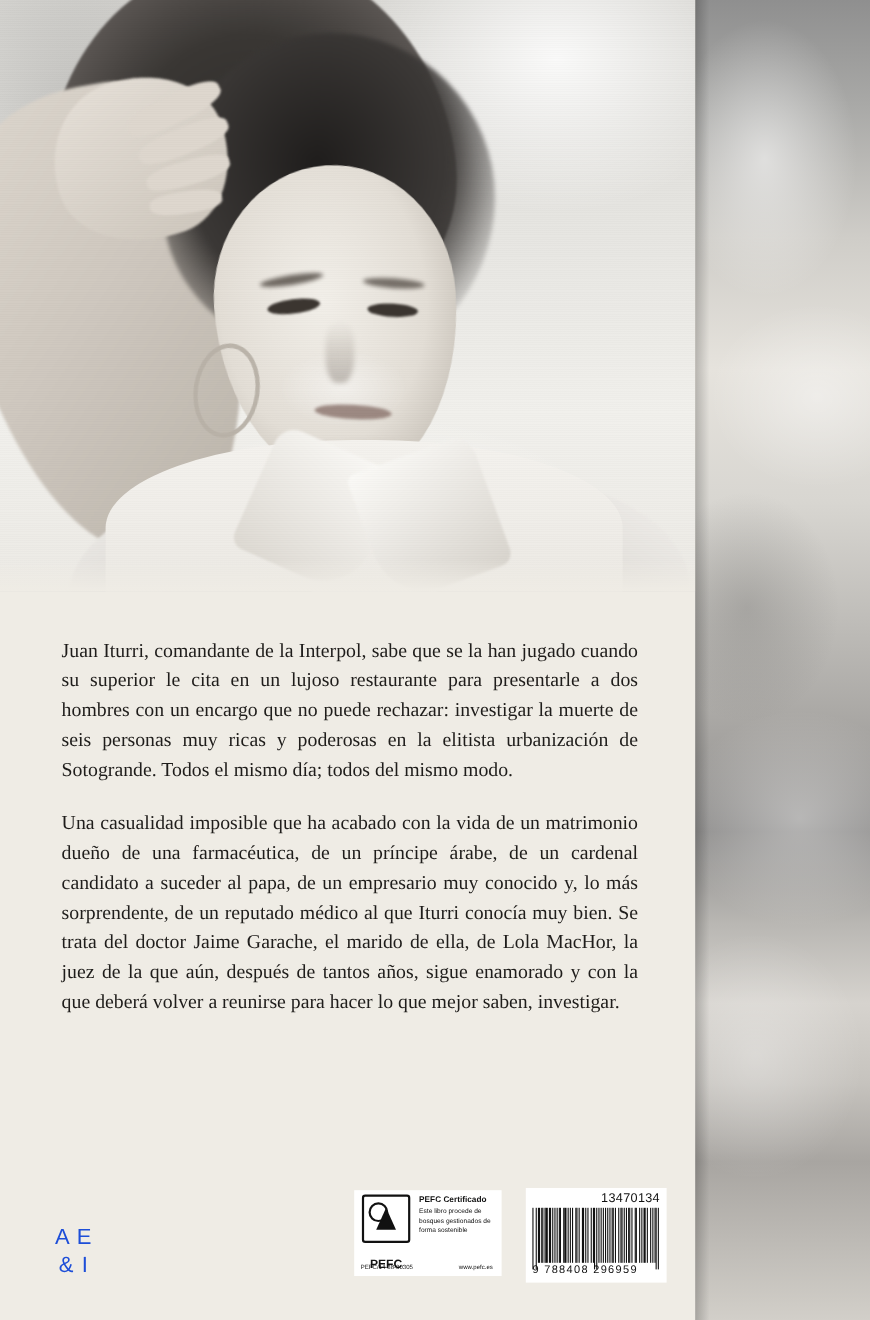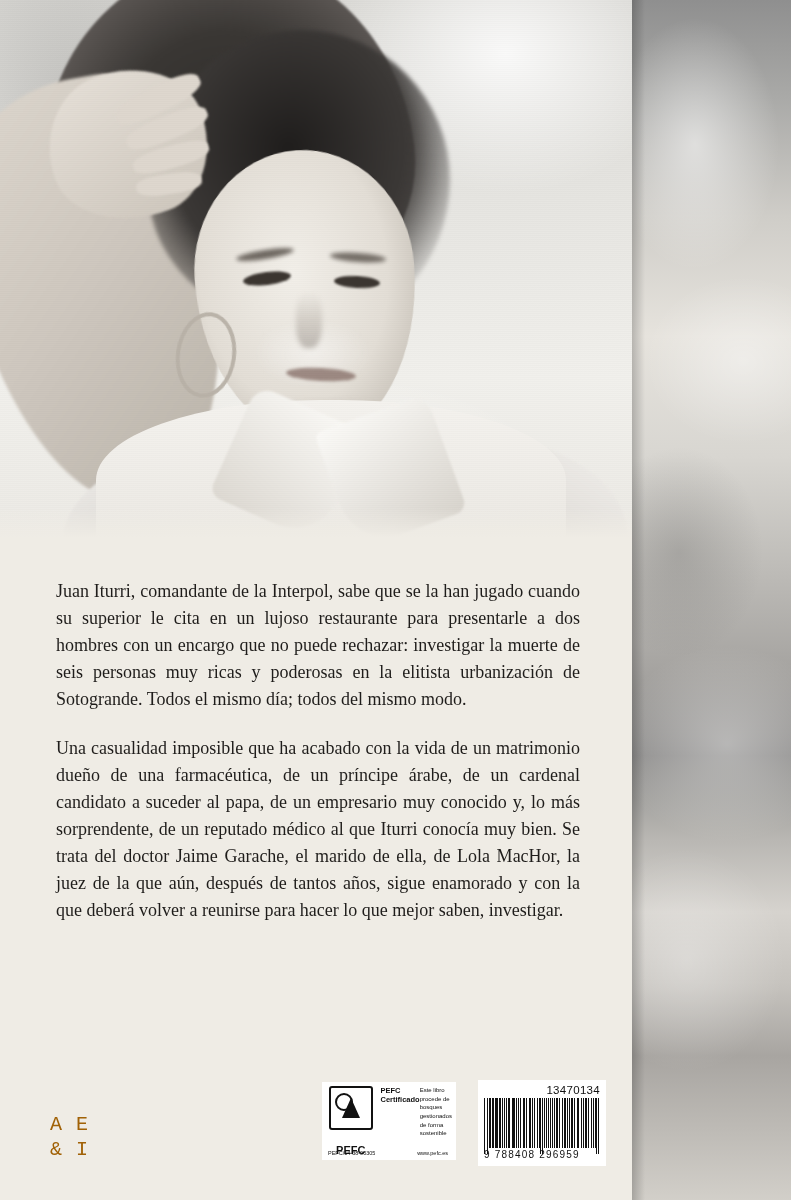--- a/index.html
+++ b/index.html
@@ -244,24 +244,24 @@
   }
   .logo {
     position: absolute;
     left: 50px;
     bottom: 38px;
     display: flex;
     align-items: center;
     gap: 12px;
   }
   .logo-letters {
-    font-family: Liberation Mono, monospace;
+    font-family: Liberation Sans, sans-serif;
     font-size: 20px;
     line-height: 1.22;
-    color: #a16207;
+    color: #1d4ed8;
     letter-spacing: 1px;
     text-align: center;
   }
   .logo-words {
     font-family: "Liberation Serif", serif;
     font-size: 20px;
     line-height: 1.22;
     color: #111;
   }
 
@@ -312,21 +312,21 @@
     font-family: "Liberation Sans", sans-serif;
     font-size: 11px;
     font-weight: bold;
     color: #111;
     margin-top: 2px;
   }
   .pefc-right {
     flex: 1;
     padding-left: 5px;
     display: flex;
-    flex-direction: row;
+    flex-direction: column;
     justify-content: flex-start;
   }
   .pefc-title {
     font-family: "Liberation Sans", sans-serif;
     font-size: 7.5px;
     font-weight: bold;
     color: #111;
     margin-bottom: 3px;
   }
   .pefc-text {

